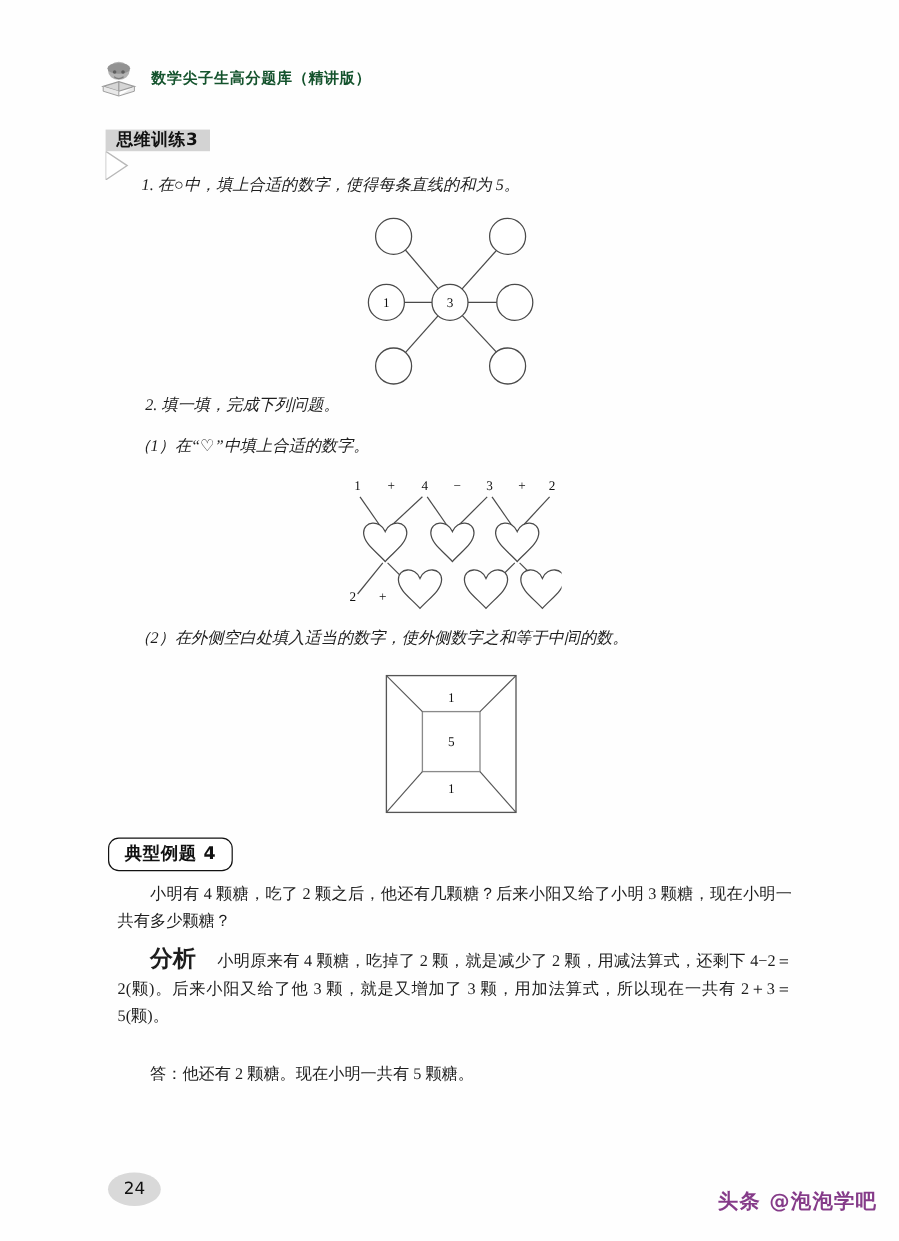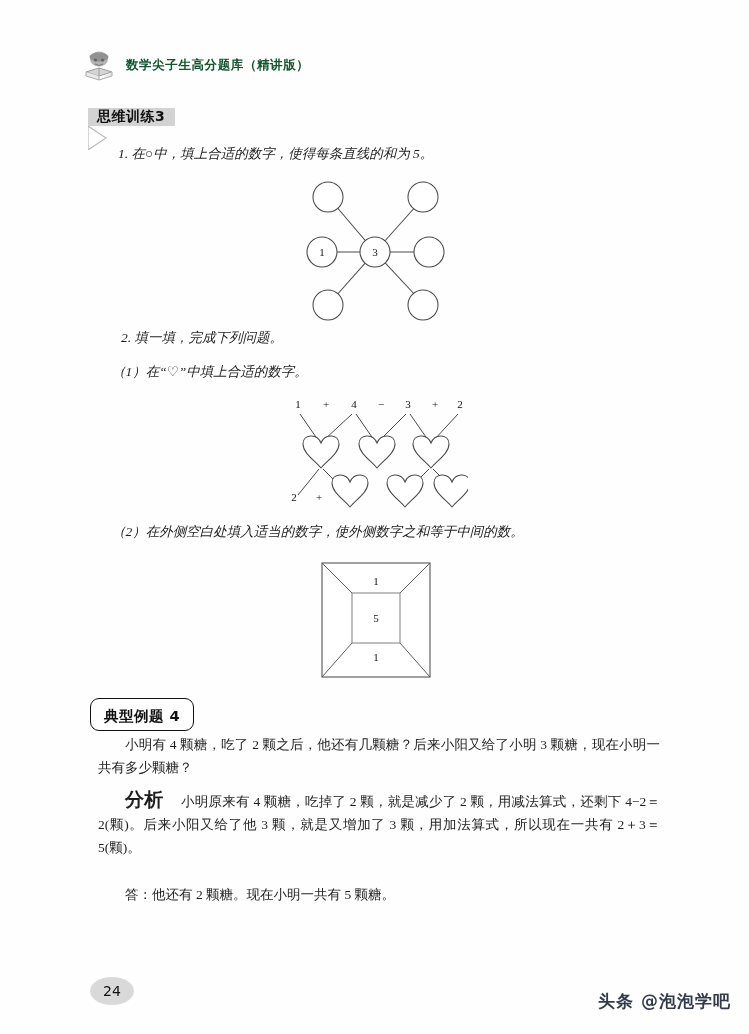--- a/index.html
+++ b/index.html
@@ -97,21 +97,21 @@
     font-size: 19px;
   }
 
   
   .pill {
     position: absolute;
     left: 90px;
     top: 698px;
     border: 1.4px solid #111;
     border-radius: 9px;
-    padding: 8px 13px 4px 13px;
+    padding: 3px 13px 4px 13px;
     font-family: "DejaVu Sans", "Liberation Sans", sans-serif;
     font-weight: bold;
     font-size: 14.5px;
     color: #111;
     letter-spacing: .5px;
     background: #fff;
   }
 
   
   .fig { position: absolute; }
@@ -140,21 +140,21 @@
   }
 
   
   .watermark {
     position: absolute;
     right: 18px;
     top: 990px;
     font-family: "DejaVu Sans", "Liberation Sans", sans-serif;
     font-size: 17px;
     font-weight: bold;
-    color: #0f172a;
+    color: #701a75;
     letter-spacing: 1px;
     opacity: .85;
     white-space: nowrap;
   }
 </style>
 </head>
 <body>
 
 <div class="page">
 

